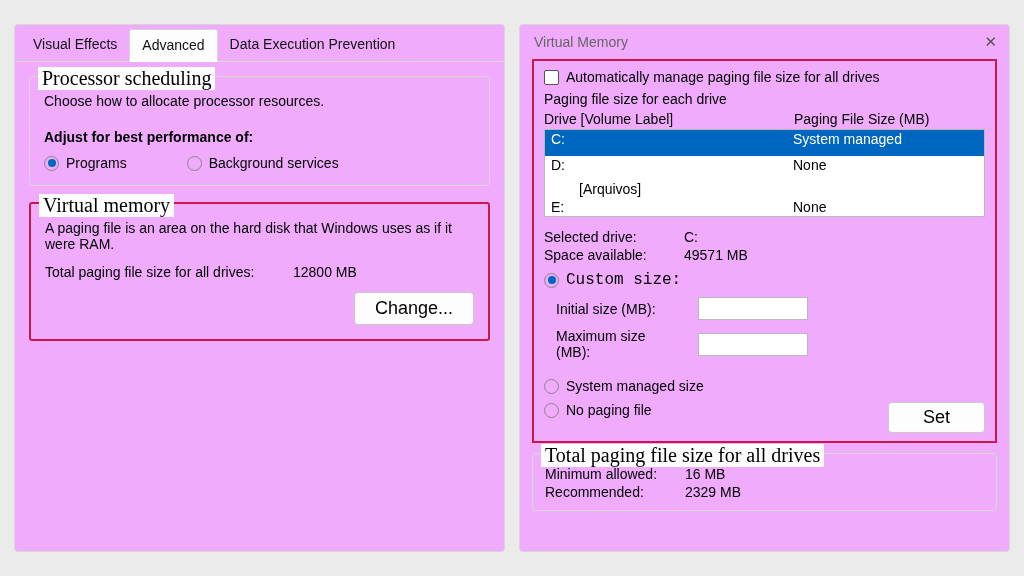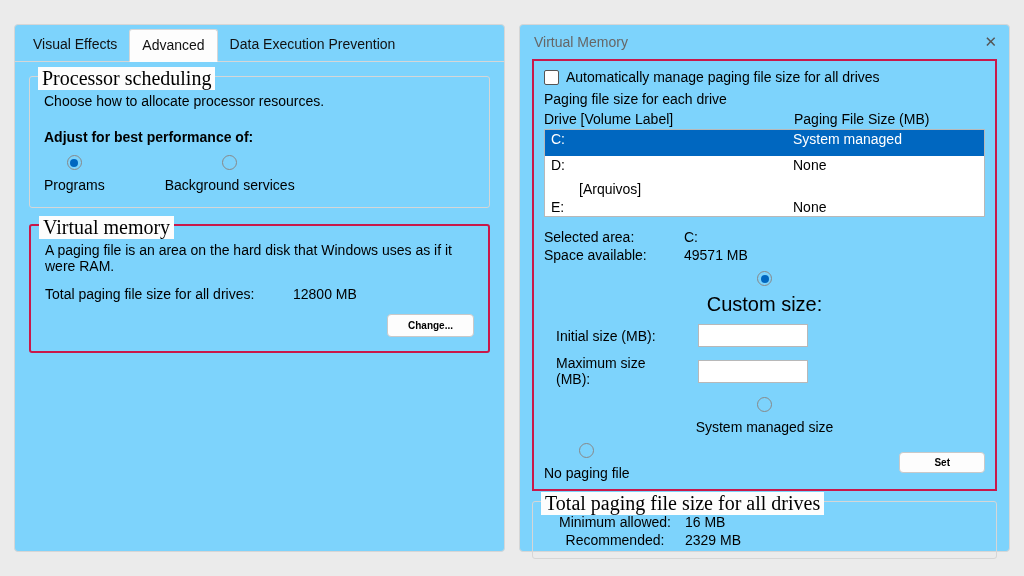--- a/index.html
+++ b/index.html
@@ -9,21 +9,21 @@
     font-family: "Segoe UI", Arial, sans-serif;
     font-size: 13px;
     color: #000;
     width: 1024px;
     height: 576px;
     display: flex;
     gap: 14px;
     padding: 24px 14px;
   }
   .panel {
-    background: #7dd3fc;
+    background: #f0abfc;
     border: 1px solid #d6d6d6;
     border-radius: 4px;
     flex: 1;
     position: relative;
     display: flex;
     flex-direction: column;
   }
   
   .tabs {
     display: flex;
@@ -52,32 +52,32 @@
   }
   .group-title {
     position:absolute;
     top:-10px; left:8px;
     background:#fdfdfd;
     padding:0 4px;
     font-size:20px;
     font-family:Liberation Serif, serif;
   }
   .highlight-red { border:2px solid #c9184a !important; }
-  .radio-row { display:flex; align-items:center; gap:7px;flex-direction:column; }
+  .radio-row { display:flex; align-items:center; gap:7px; }
   .radio-set { display:flex; gap:60px; margin-top:10px;}
   .radio-dot {
     width:15px;height:15px;border:1px solid #888;border-radius:50%;
     display:inline-flex;align-items:center;justify-content:center;
   }
   .radio-dot.checked::after{
     content:"";width:8px;height:8px;border-radius:50%;background:#0067c0;
   }
   .btn {
     background:#fdfdfd;border:1px solid #c9c9c9;border-radius:4px;
-    padding:5px 20px;font-size:10px;cursor:pointer;font-weight:bold;
+    padding:5px 20px;font-size:18px;cursor:pointer;
   }
   .vm-row { display:flex; margin-top:12px;}
   .vm-row .lab { flex:0 0 248px;}
   
   .titlebar{
     display:flex;align-items:center;justify-content:space-between;
     padding:8px 12px 4px 14px;color:#666;font-size:14px;
   }
   .close-x{font-size:15px;color:#555;cursor:pointer;}
   .right-body{padding:4px 12px 0 12px;}
@@ -94,24 +94,24 @@
   }
   .drive-row{display:flex;padding:1px 6px;}
   .drive-row.selected{background:#0067c0;color:#fff;}
   .drive-row .dl{width:28px;}
   .drive-row .vl{flex:0 0 214px;margin-top:24px;}
   .kv{display:flex;margin-top:2px;font-size:14px;}
   .kv .k{flex:0 0 140px;}
   .size-row{display:flex;align-items:center;margin-top:8px;gap:24px;}
   .size-row .lab2{flex:0 0 130px;padding-left:12px;}
   .tb{width:110px;height:23px;border:1px solid #b8b8b8;background:#fff;}
-  .set-row{display:flex;justify-content:space-between;align-items:center;margin-top:8px;}
+  .set-row{display:flex;justify-content:space-between;align-items:flex-start;margin-top:8px;}
   .bottom-group{
     margin:10px 12px 0 12px;border:1px solid #d6d6d6;border-top:1px solid #d6d6d6;
-    padding:10px 12px;position:relative;border-radius:3px;text-align:center;
+    padding:10px 12px;position:relative;border-radius:3px;
   }
 </style>
 </head>
 <body>
 
 <div class="panel">
   <div class="tabs">
     <div class="tab">Visual Effects</div>
     <div class="tab active">Advanced</div>
     <div class="tab">Data Execution Prevention</div>
@@ -177,42 +177,42 @@
         </div>
         <div class="drive-row">
           <span class="dl">E:</span>
           <span class="vl">[Google Drive]</span>
           <span>None</span>
         </div>
       </div>
 
       <div style="height:10px;"></div>
       <div class="kv">
-          <span class="k">Selected area:</span>
+          <span class="k">Selected drive:</span>
           <span>C:</span>
         </div>
       <div class="kv">
           <span class="k">Space available:</span>
           <span>49571 MB</span>
         </div>
 
       <label class="radio-row" style="margin-top:8px;">
         <span class="radio-dot checked"></span>
-        <span style="font-size:20px;">Custom size:</span>
+        <span style="font-size:16px;font-family:Liberation Mono, monospace;">Custom size:</span>
       </label>
       <div class="size-row">
         <span class="lab2" style="font-size:14px;">Initial size (MB):</span>
         <input class="tb" style="">
       </div>
       <div class="size-row">
         <span class="lab2" style="font-size:14px;">Maximum size (MB):</span>
         <input class="tb" style="">
       </div>
 
-      <label class="radio-row" style="margin-top:10px;">
+      <label class="radio-row" style="margin-top:18px;">
         <span class="radio-dot"></span>
         <span style="font-size:14px;">System managed size</span>
       </label>
       <div class="set-row">
         <label class="radio-row">
           <span class="radio-dot"></span>
           <span style="font-size:14px;">No paging file</span>
         </label>
         <button class="btn" style="padding:4px 34px;">Set</button>
       </div>

